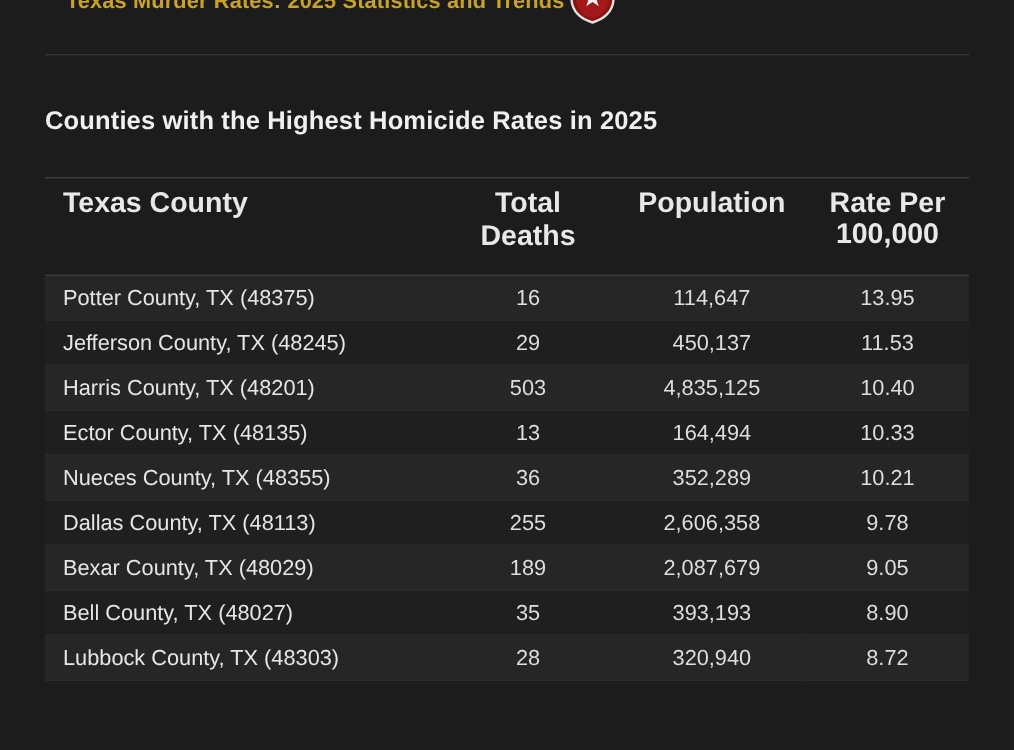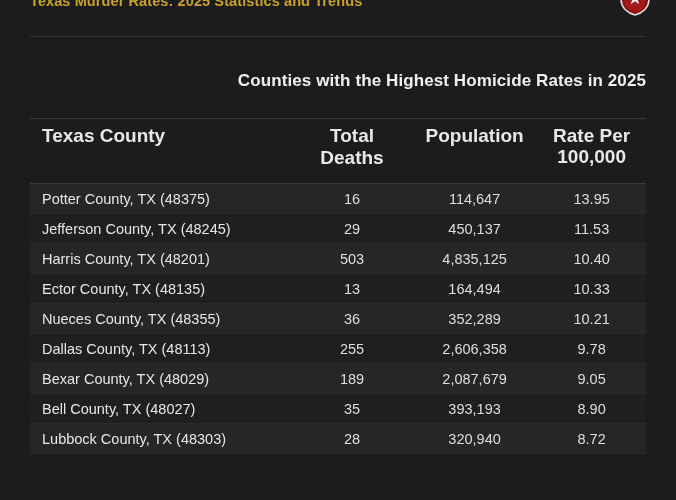--- a/index.html
+++ b/index.html
@@ -14,24 +14,24 @@
   .page {
     position: relative;
     width: 676px;
     height: 500px;
     background: #1c1c1c;
     box-sizing: border-box;
   }
   .header-bar {
     position: relative;
     height: 30px;
-    padding: 0 22px 0 30px;
+    padding: 0 22px 0 44px;
     display: flex;
     align-items: flex-start;
-    justify-content: space-between;
+    justify-content: flex-start;
     overflow: hidden;
   }
   .site-title {
     color: #c9a227;
     font-size: 14.5px;
     font-weight: bold;
     letter-spacing: 0.1px;
     line-height: 14px;
     margin-top: -6px;
     white-space: nowrap;
@@ -53,21 +53,21 @@
 
   .content {
     padding: 0 30px;
     box-sizing: border-box;
   }
 
   .section-title {
     color: #f0f0f0;
     font-size: 17px;
     font-weight: bold;
-    text-align: right;
+    text-align: left;
     margin-top: 34px;
     margin-bottom: 0;
     letter-spacing: 0.1px;
   }
 
   table.data {
     width: 100%;
     border-collapse: collapse;
     margin-top: 27px;
     table-layout: fixed;

